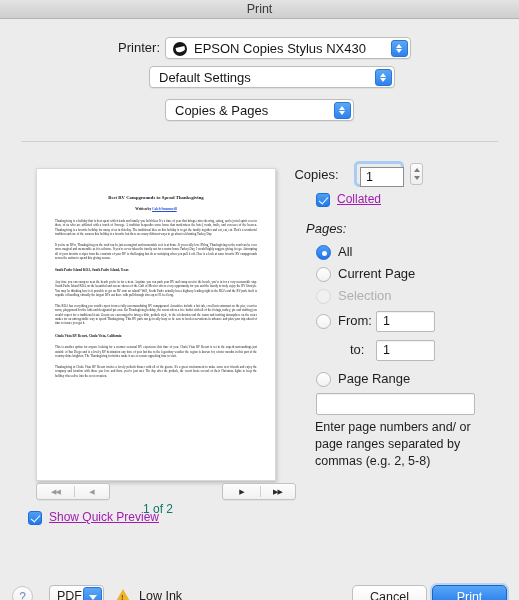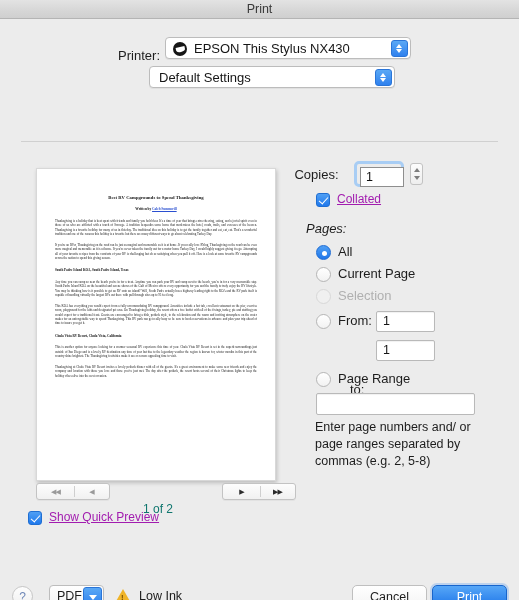--- a/index.html
+++ b/index.html
@@ -290,34 +290,38 @@
 </style>
 </head>
 <body>
 
 <div id="titlebar">
   <div id="title-text">Print</div>
 </div>
 
 <div id="dialog-body">
 
-  <div class="form-row" style="left:100px; top:17px; width:60px;margin-top:8px;">
+  <div class="form-row" style="left:100px; top:17px; width:60px;">
     <div class="form-label">Printer:</div>
   </div>
   <div class="popup" style="left:165px; top:17px; width:246px;">
     <span class="printer-icon"></span>
-    <span class="popup-text with-icon">EPSON This Stylus NX430</span>
+    <span class="popup-text with-icon">EPSON Copies Stylus NX430</span>
     <span class="popup-arrows"></span>
   </div>
 
   <div class="popup" style="left:149px; top:46px; width:246px;">
     <span class="popup-text">Default Settings</span>
     <span class="popup-arrows"></span>
   </div>
 
+  <div class="popup" style="left:165px; top:79px; width:189px;">
+    <span class="popup-text">Copies &amp; Pages</span>
+    <span class="popup-arrows"></span>
+  </div>
 
   <div id="separator"></div>
 
   <div id="preview-wrap">
     <div id="preview-page">
       <div class="doc-inner">
         <div class="doc-title">Best RV Campgrounds to Spend Thanksgiving</div>
         <div class="doc-byline"><span>Written by </span><span class="lnk">Caleb Summerill</span></div>
         <div class="doc-para">Thanksgiving is a holiday that is best spent with friends and family you hold dear. It's a time of year that brings extra cheering, eating, and a jovial spirit even in those of us who are afflicted with a touch of Scrooge. A tradition bequeaths some home that modernizes the hotel, roads, trails, and excesses of the heaven. Thanksgiving is a favorite holiday for many of us in this day. The traditional idea on this holiday is to get the family together and eat, eat, eat. That's a wonderful tradition and one of the reasons this holiday is a favorite but there are many different ways to go about celebrating Turkey Day.</div>
         <div class="doc-para">If you're an RVer, Thanksgiving on the road can be just as magical and memorable as it is at home. If you really love RVing, Thanksgiving on the road can be even more magical and memorable as it is at home. If you've never taken the family out for a motor home Turkey Day, I would highly suggest giving it a go. Attempting all of your favorite recipes from the comforts of your RV is challenging but oh so satisfying when you pull it off. Here is a look at some favorite RV campgrounds across the nation to spend this giving season.</div>
@@ -370,21 +374,21 @@
 
   <span class="radio disabled" style="left:316px; top:269px;"></span>
   <span class="radio-label disabled" style="left:338px; top:268px;">Selection</span>
 
   <span class="radio" style="left:316px; top:294px;"></span>
   <span class="radio-label" style="left:338px; top:293px;">From:</span>
   <div class="tfield" style="left:376px; top:291px; width:59px;">
     <span class="val">1</span>
   </div>
 
-  <span class="radio-label" style="left:350px; top:322px;margin-top:40px;">to:</span>
+  <span class="radio-label" style="left:350px; top:322px;">to:</span>
   <div class="tfield" style="left:376px; top:320px; width:59px;">
     <span class="val">1</span>
   </div>
 
   <span class="radio" style="left:316px; top:352px;"></span>
   <span class="radio-label" style="left:338px; top:351px;">Page Range</span>
 
   <div class="tfield" style="left:316px; top:373px; width:159px; height:22px;">
     <span class="val"></span>
   </div>

